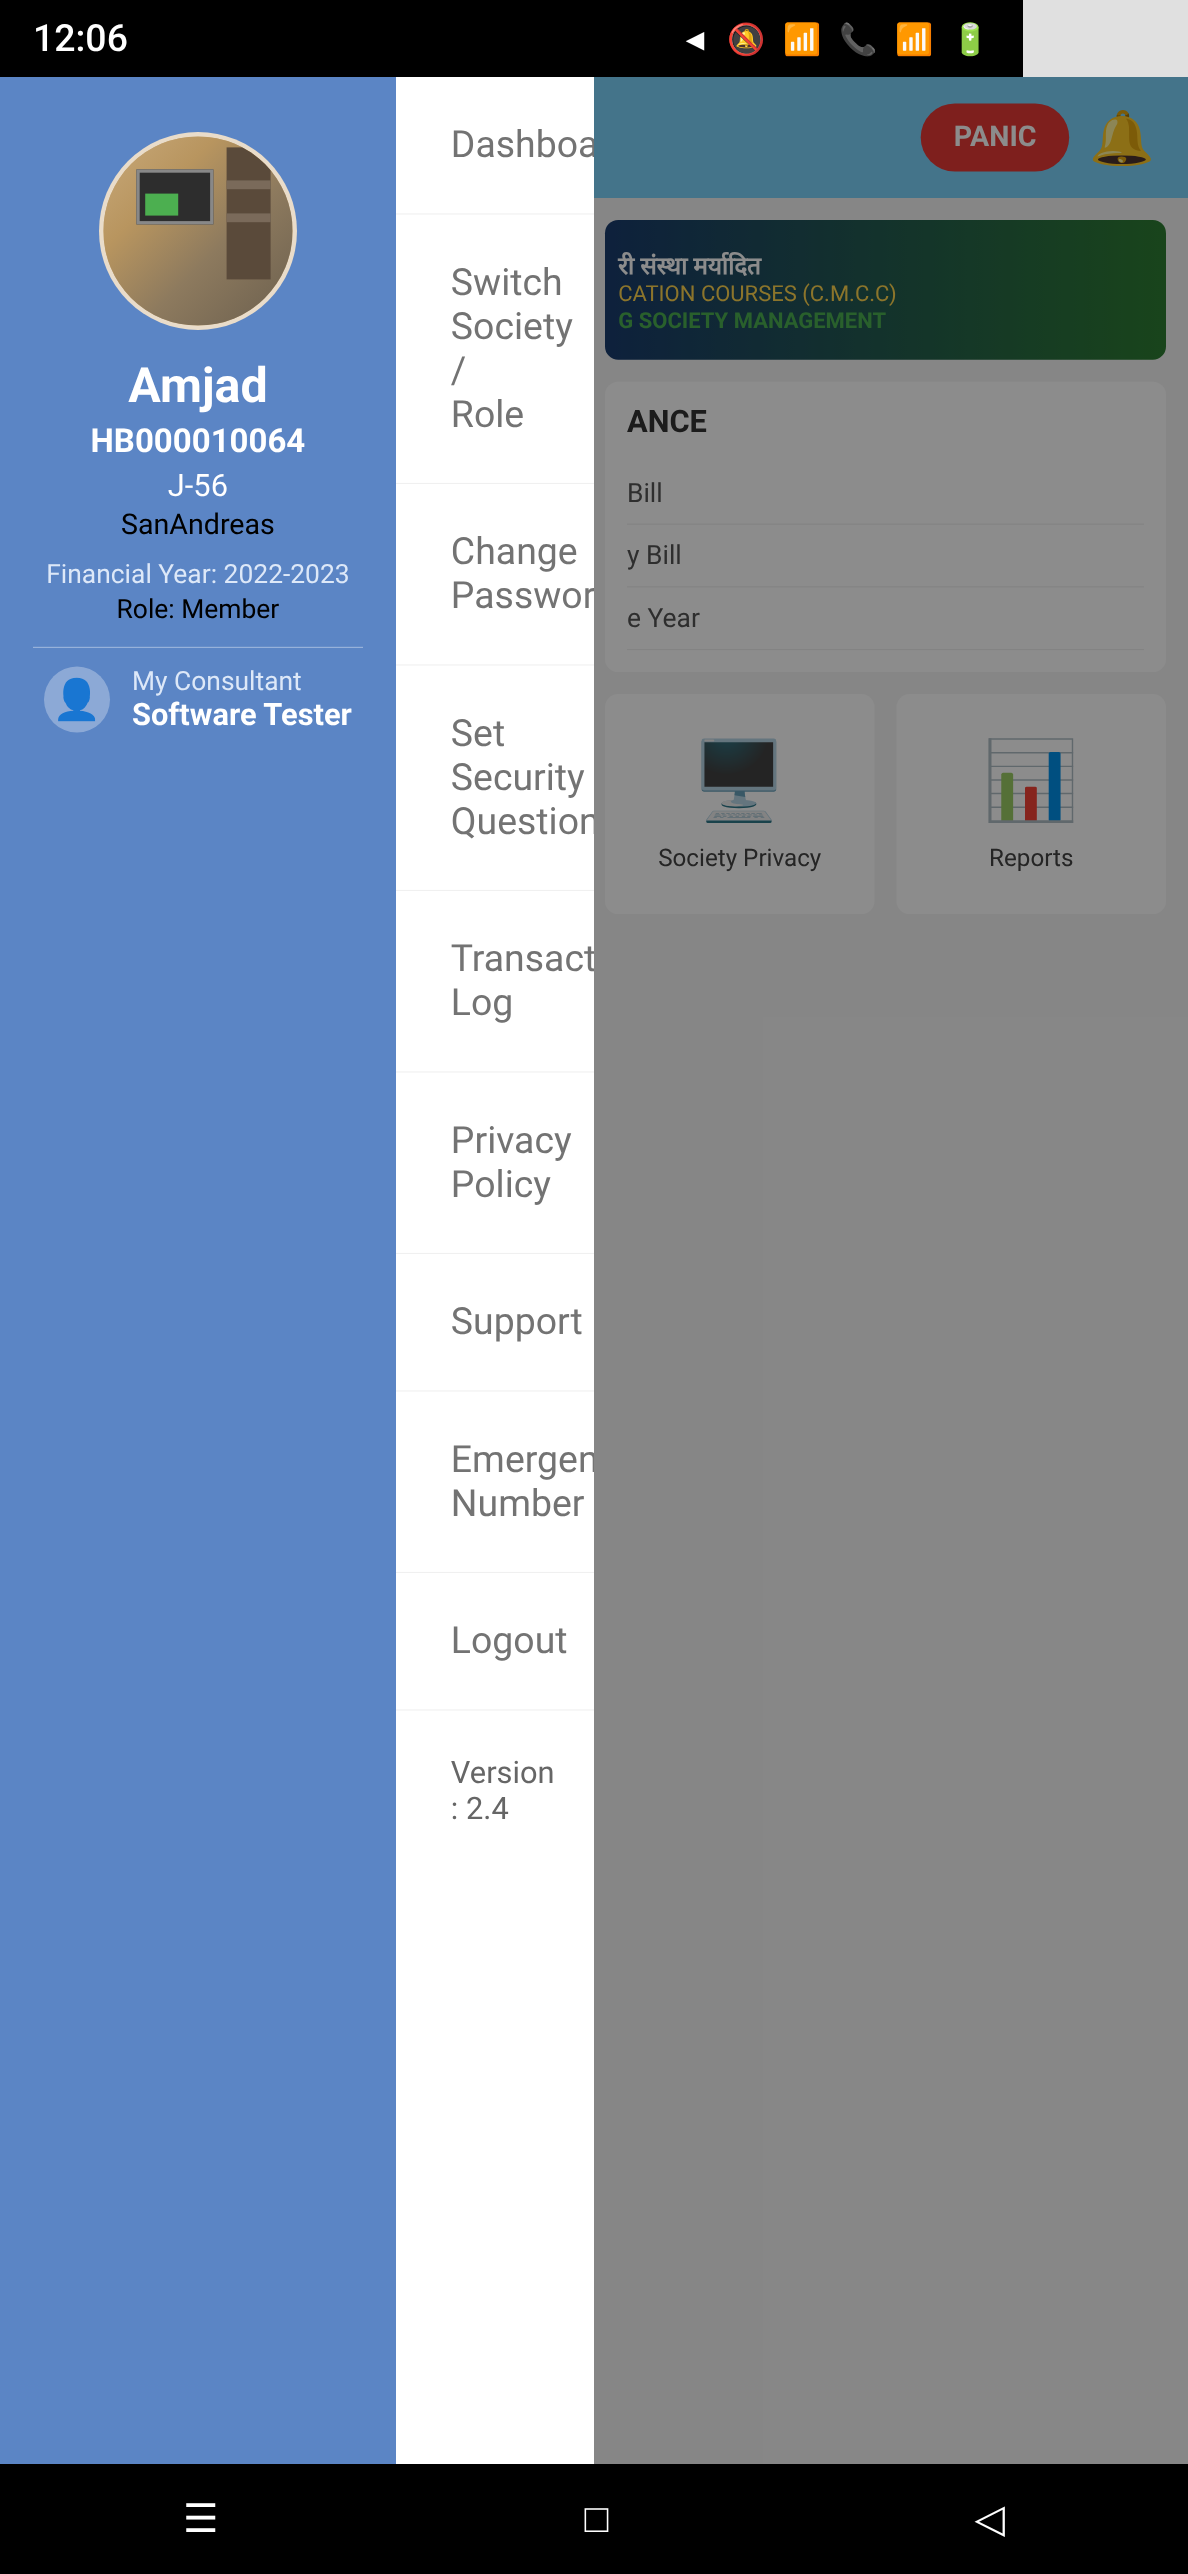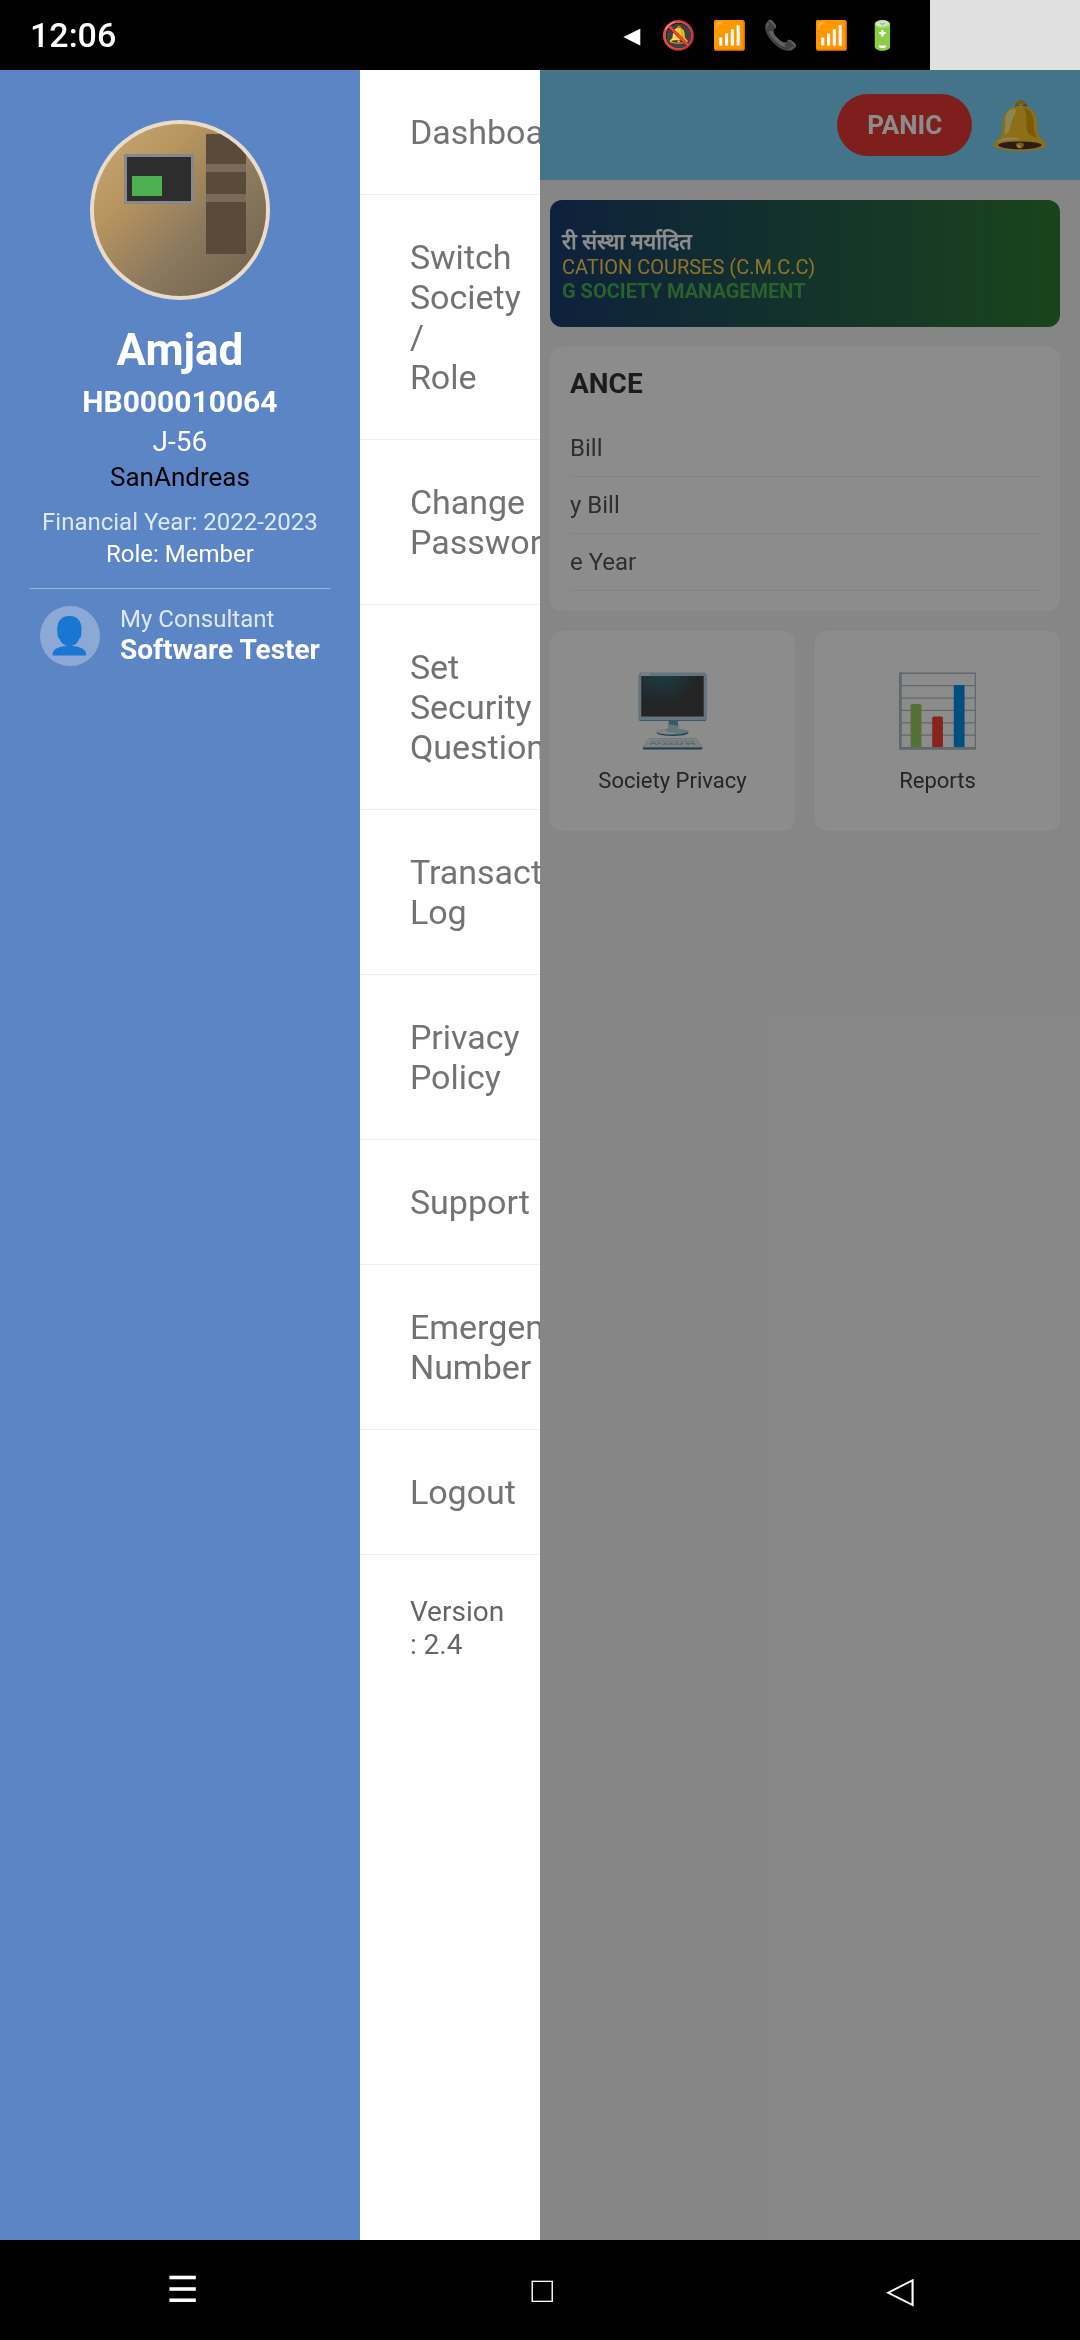--- a/index.html
+++ b/index.html
@@ -274,21 +274,21 @@
       color: #000000;
       font-size: 26px;
       margin-bottom: 16px;
     }
     .user-year {
       color: #dde8f8;
       font-size: 24px;
       margin-bottom: 4px;
     }
     .user-role {
-      color: #ffffff;
+      color: #000000;
       font-size: 24px;
     }
 
     .divider-line {
       width: 100%;
       height: 1px;
       background: rgba(255,255,255,0.4);
       margin: 20px 0 16px;
     }
 

